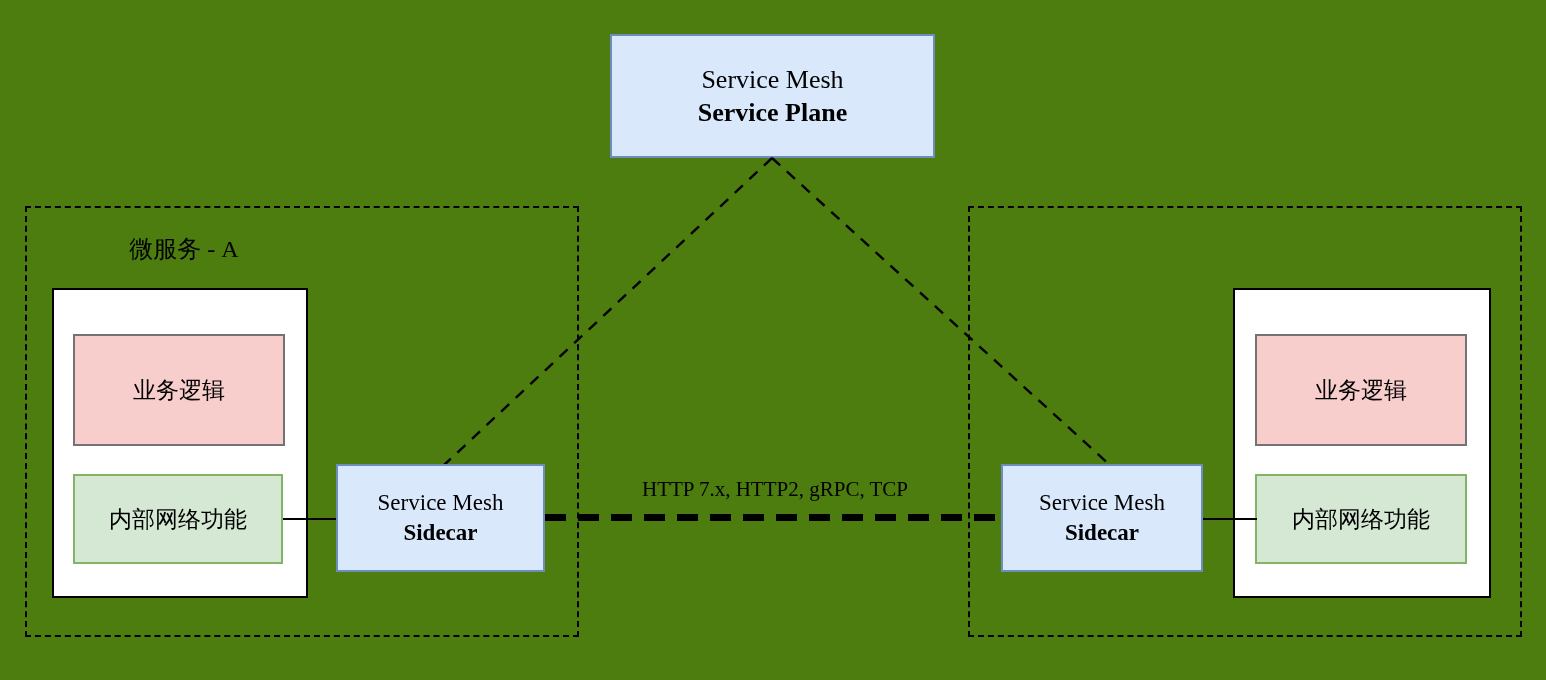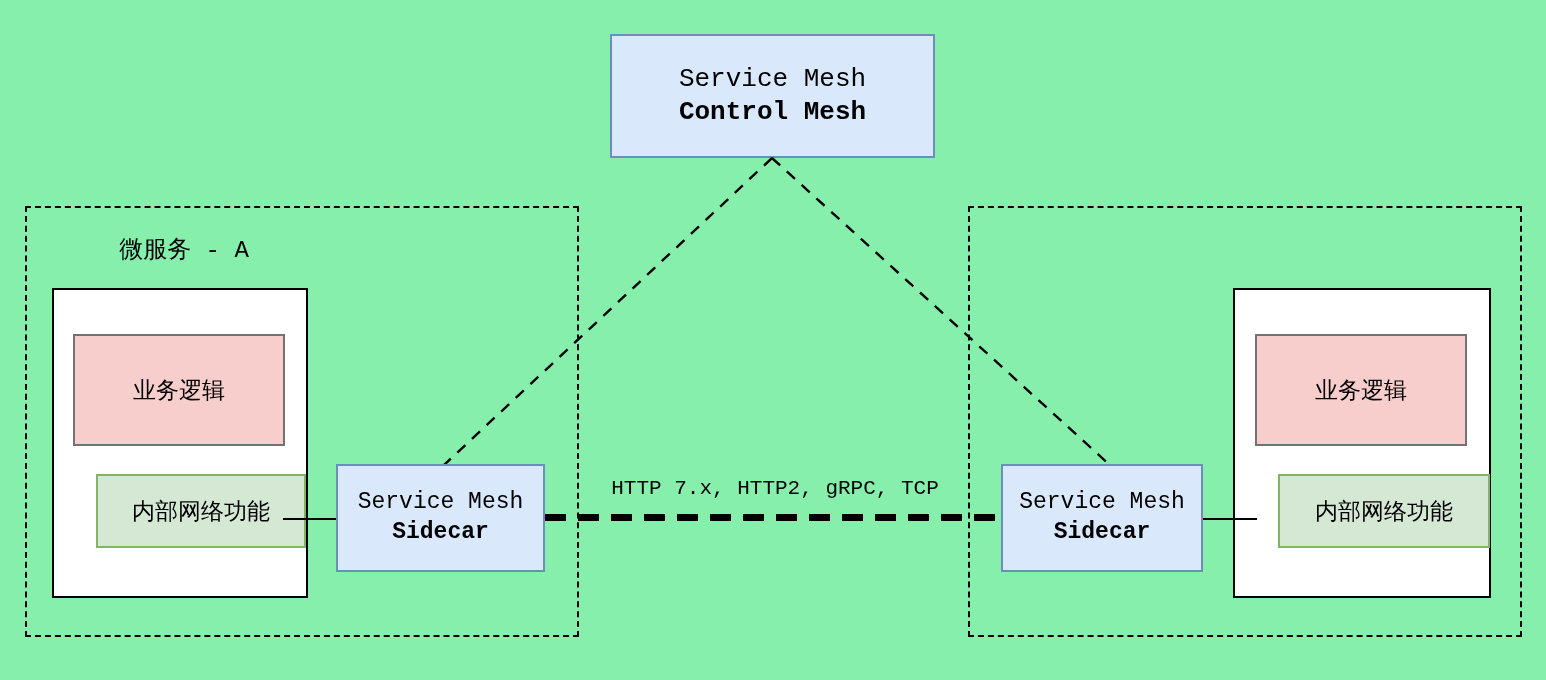--- a/index.html
+++ b/index.html
@@ -4,22 +4,22 @@
 <style>
   html, body {
     margin: 0;
     padding: 0;
     background: #ffffff;
   }
   #canvas {
     position: relative;
     width: 1546px;
     height: 680px;
-    background: #86efac;
-    font-family: Liberation Mono, monospace;
+    background: #4d7c0f;
+    font-family: Liberation Serif, serif;
     overflow: hidden;
   }
 
   .box {
     position: absolute;
     box-sizing: border-box;
     display: flex;
     flex-direction: column;
     align-items: center;
     justify-content: center;
@@ -79,22 +79,21 @@
     height: 112px;
   }
   #ms-a-biz { left: 73px;   top: 334px; width: 212px; }
   #ms-b-biz { left: 1255px; top: 334px; width: 212px; }
 
   
   .net-box {
     background: #d5e8d4;
     border: 2px solid #82b366;
     font-size: 23px;
-    height: 74px;
-    margin-left: 23px;
+    height: 90px;
   }
   #ms-a-net { left: 73px;   top: 474px; width: 210px; }
   #ms-b-net { left: 1255px; top: 474px; width: 212px; }
 
   
   .sidecar {
     background: #dae8fc;
     border: 2px solid #6c8ebf;
     font-size: 23px;
     line-height: 1.3;
@@ -157,21 +156,21 @@
 
 <div id="canvas">
 
   <svg id="diagonals">
     <line x1="772" y1="158" x2="443" y2="466" stroke="#000000" stroke-width="2.4" stroke-dasharray="11,9"></line>
     <line x1="772" y1="158" x2="1111" y2="466" stroke="#000000" stroke-width="2.4" stroke-dasharray="11,9"></line>
   </svg>
 
   <div class="box control-plane">
     <span class="line1">Service Mesh</span>
-    <span class="line2">Control Mesh</span>
+    <span class="line2">Service Plane</span>
   </div>
 
   <div class="ms-container" id="ms-a-container"></div>
   <div class="ms-title" id="ms-a-title">微服务 - A</div>
   <div class="ms-inner" id="ms-a-inner"></div>
 
   <div class="box biz-box" id="ms-a-biz">
     <span>业务逻辑</span>
   </div>
 

